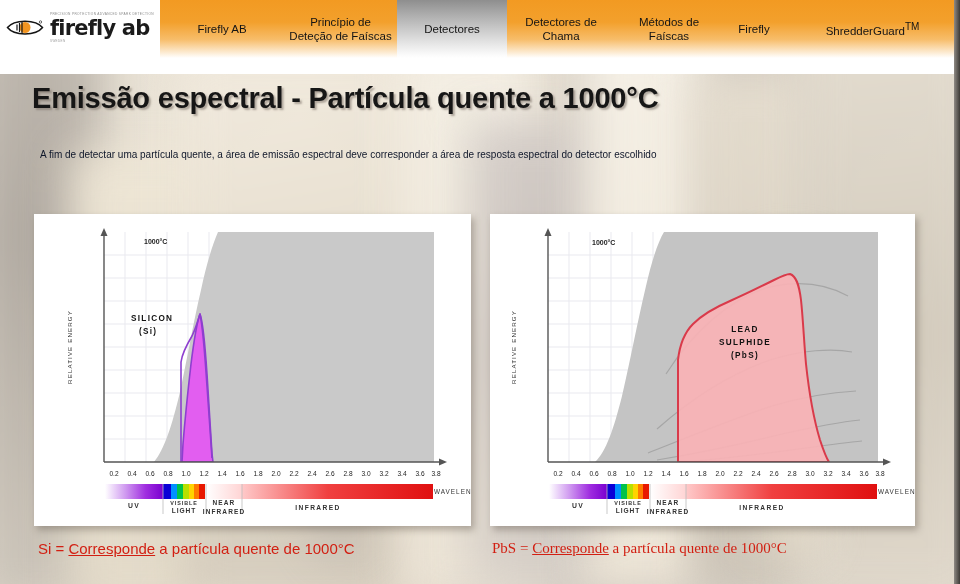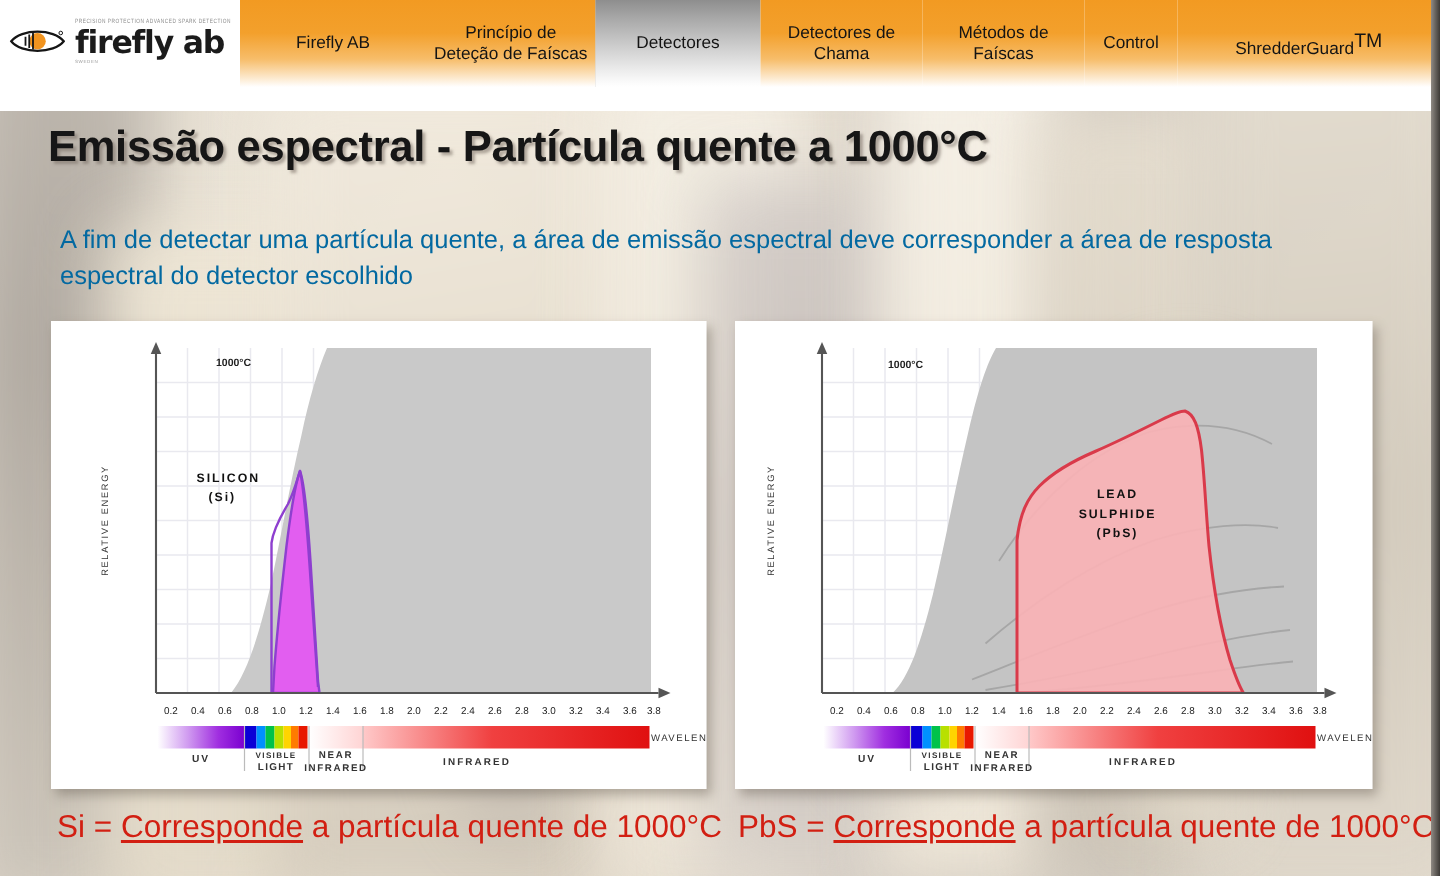--- a/index.html
+++ b/index.html
@@ -46,45 +46,45 @@
     font-family:"DejaVu Sans",sans-serif;}
   .logo-sub{font-size:3px;color:#9a9a9a;letter-spacing:.4px;margin-top:1px;}
 
   .tabs{position:absolute;left:160px;top:0;height:58px;width:800px;display:flex;}
   .tab{position:relative;display:flex;align-items:center;justify-content:center;
     text-align:center;font-size:11.5px;color:#141414;line-height:1.22;
     padding:0 4px;box-sizing:border-box;height:58px;}
   .tab-orange{background:linear-gradient(180deg,#f29a22 0%,#f3a02c 38%,#f7bd6a 68%,#fdeed9 92%,#ffffff 100%);}
   .tab-grey{background:linear-gradient(180deg,#8e8e8e 0%,#a9a9a9 22%,#cfcfcf 55%,#e9e9e9 78%,#fbfbfb 95%,#ffffff 100%);}
   .tab .lbl{display:block;}
-  .tab sup{font-size:13px;vertical-align:super;}
+  .tab sup{font-size:10px;vertical-align:super;}
   .tab-shadow{position:absolute;right:-3px;top:0;width:3px;height:58px;
     background:linear-gradient(90deg,rgba(0,0,0,.22),rgba(0,0,0,0));}
 
   
   .title{position:absolute;left:32px;top:82px;z-index:4;
     font-size:29px;font-weight:700;color:#161616;letter-spacing:-.2px;
     text-shadow:2px 2px 2px rgba(120,110,100,.55);white-space:nowrap;}
 
   
   .para{position:absolute;left:40px;top:148px;width:880px;z-index:4;
-    font-size:17px;color:#0369a1;line-height:1.42;}
+    font-size:10px;color:#0f172a;line-height:1.42;}
 
   
   .card{position:absolute;top:214px;width:425px;height:312px;background:#fff;
     box-shadow:3px 4px 7px rgba(90,80,70,.40);z-index:4;overflow:hidden;}
   .card-left{left:34px;padding-left:12px;}
   .card-right{left:490px;}
   .card svg{display:block;width:425px;height:312px;}
 
   
-  .caption{position:absolute;top:540px;z-index:4;font-size:21px;color:#d21f12;
+  .caption{position:absolute;top:540px;z-index:4;font-size:15px;color:#d21f12;
     white-space:nowrap;}
   .cap-left{left:38px;}
-  .cap-right{left:492px;}
+  .cap-right{left:492px;font-family:Liberation Serif, serif;}
   .caption u{text-decoration:underline;}
 </style>
 </head>
 <body>
 
 <div class="bg">
   <div class="bg-base"></div>
   <div class="bg-blob b1"></div>
   <div class="bg-blob b2"></div>
   <div class="bg-blob b3"></div>
@@ -135,21 +135,21 @@
     <div class="tab tab-grey" style="width:110px">
       <span class="lbl">Detectores</span>
     </div>
     <div class="tab tab-orange" style="width:108px">
       <span class="lbl">Detectores de Chama</span>
     </div>
     <div class="tab tab-orange" style="width:108px">
       <span class="lbl">Métodos de Faíscas</span>
     </div>
     <div class="tab tab-orange" style="width:62px">
-      <span class="lbl">Control</span>
+      <span class="lbl">Firefly</span>
     </div>
     <div class="tab tab-orange" style="width:175px">
       <span class="lbl"><span>ShredderGuard</span><sup>TM</sup></span>
     </div>
   </div>
 </div>
 
 <div class="title">Emissão espectral - Partícula quente a 1000°C</div>
 <div class="para">A fim de detectar uma partícula quente, a área de emissão espectral deve corresponder a área de resposta espectral do detector escolhido</div>
 

